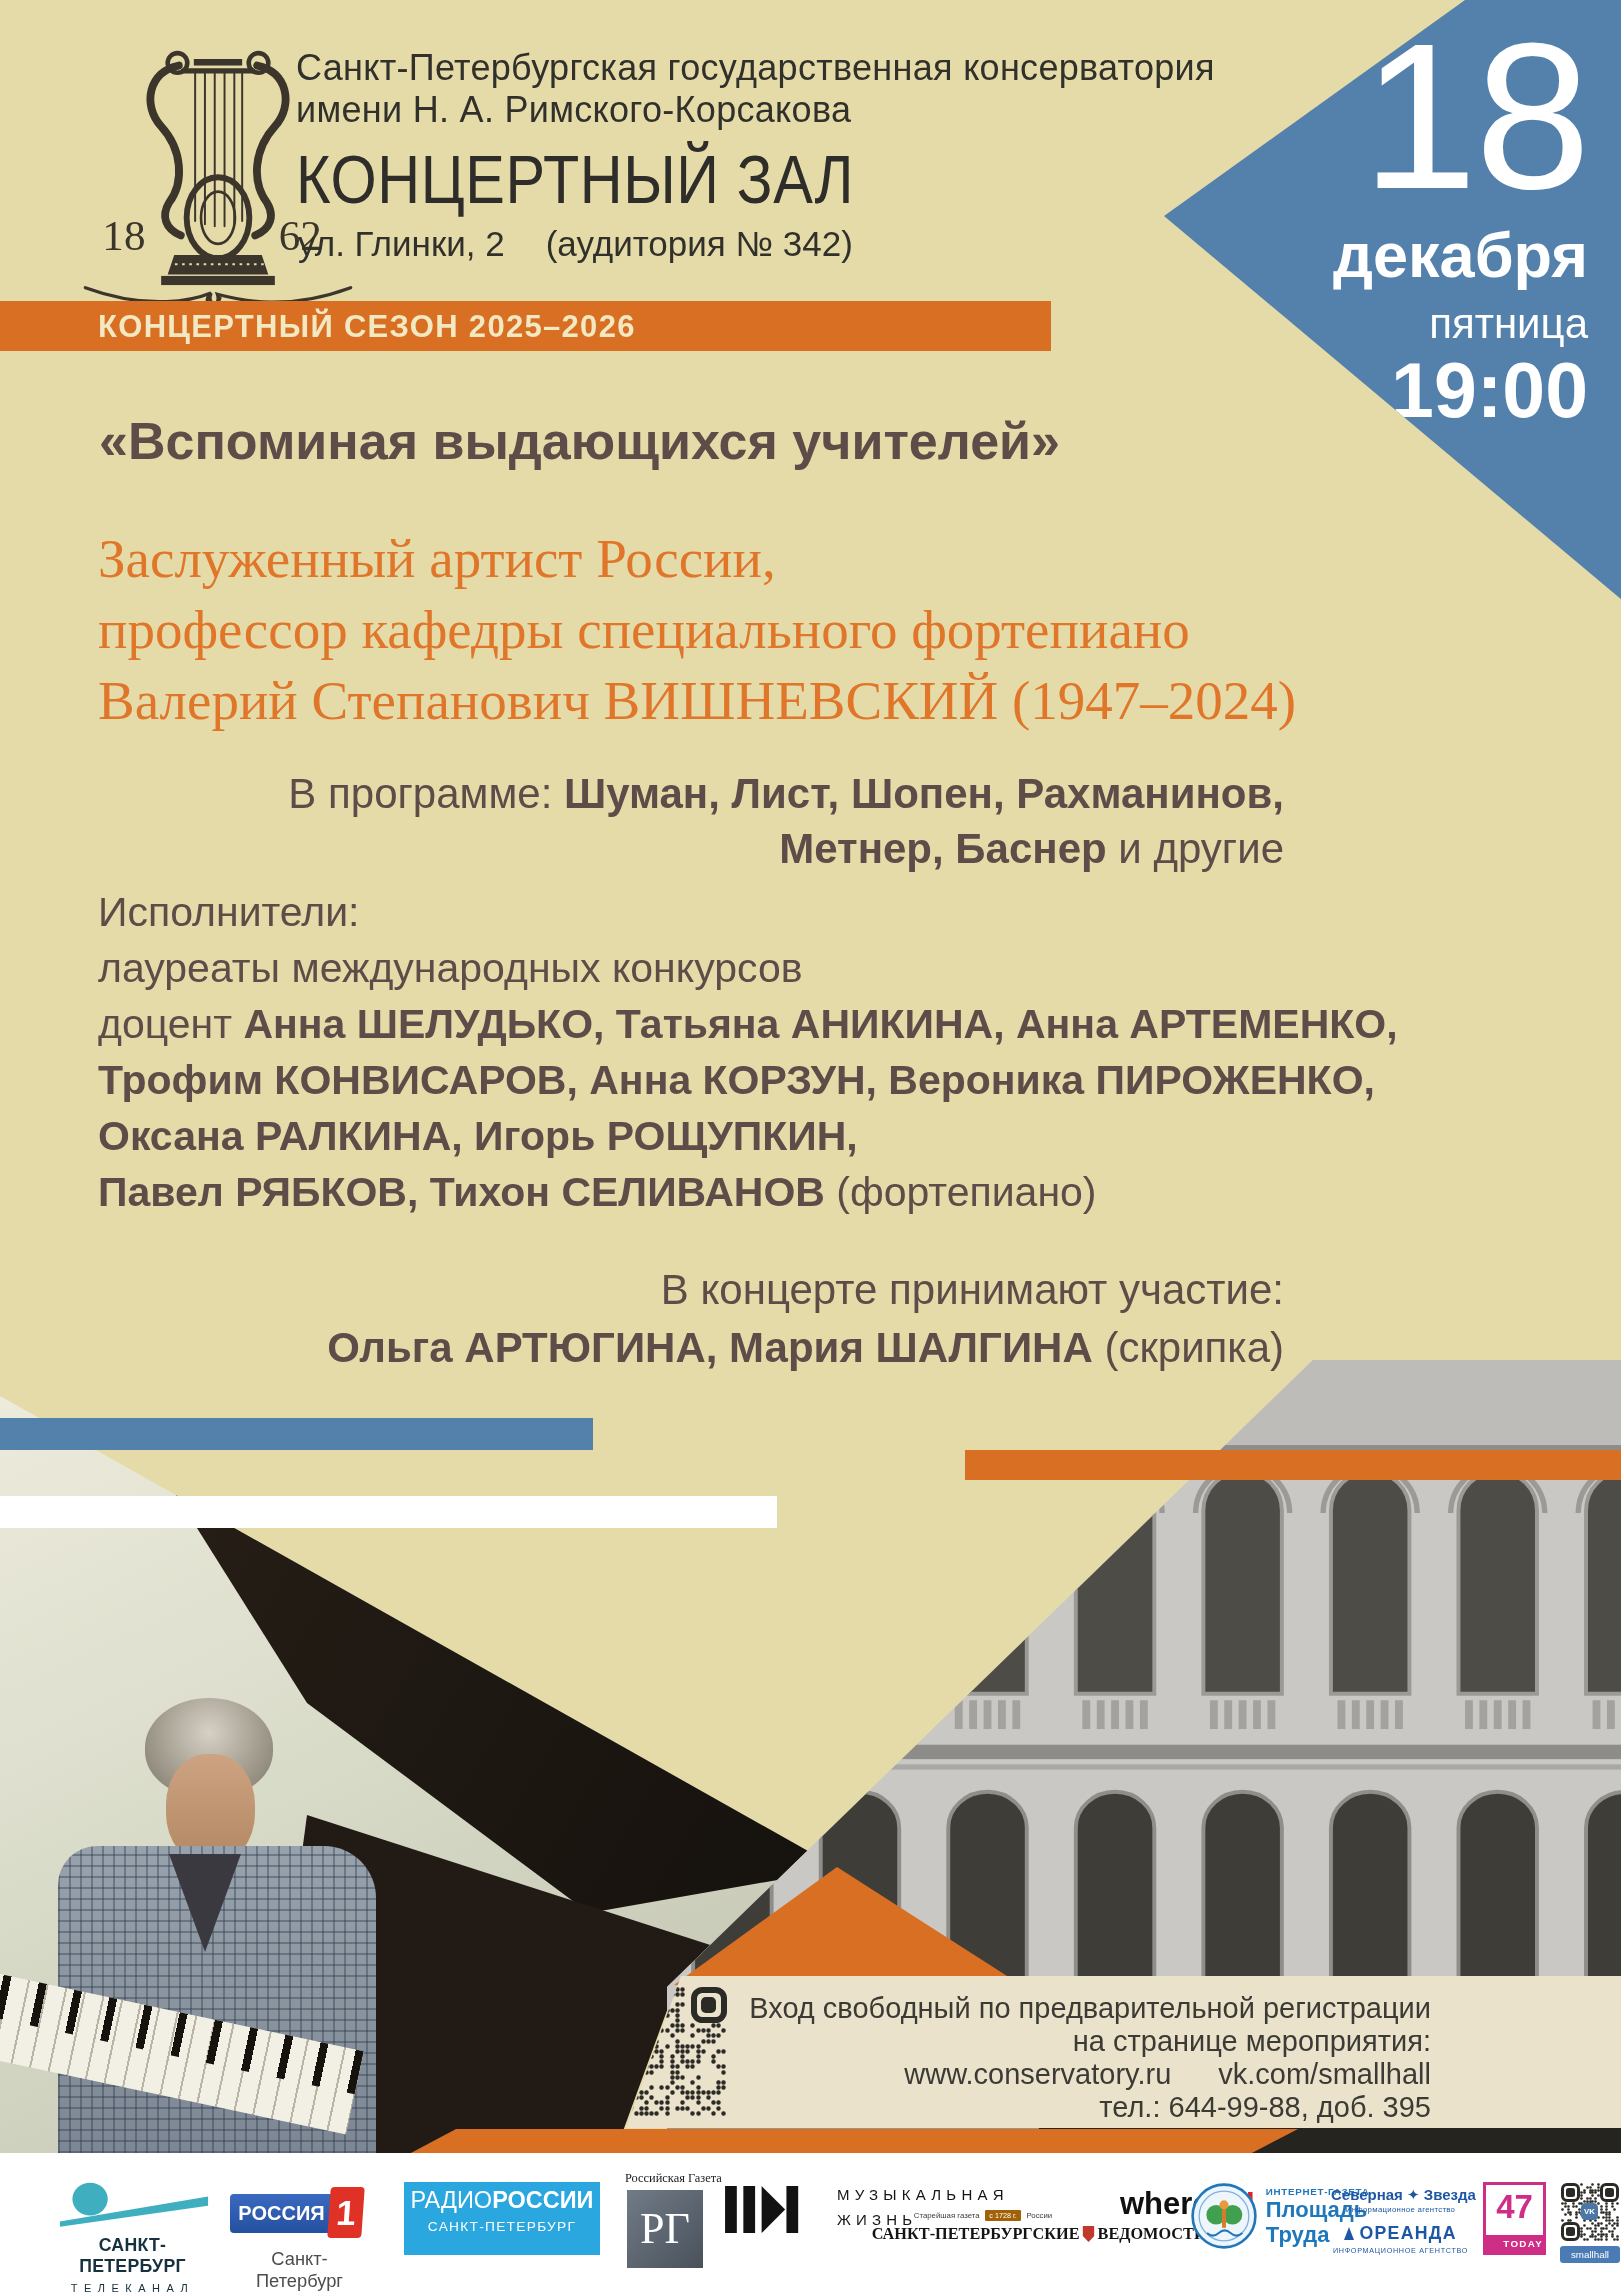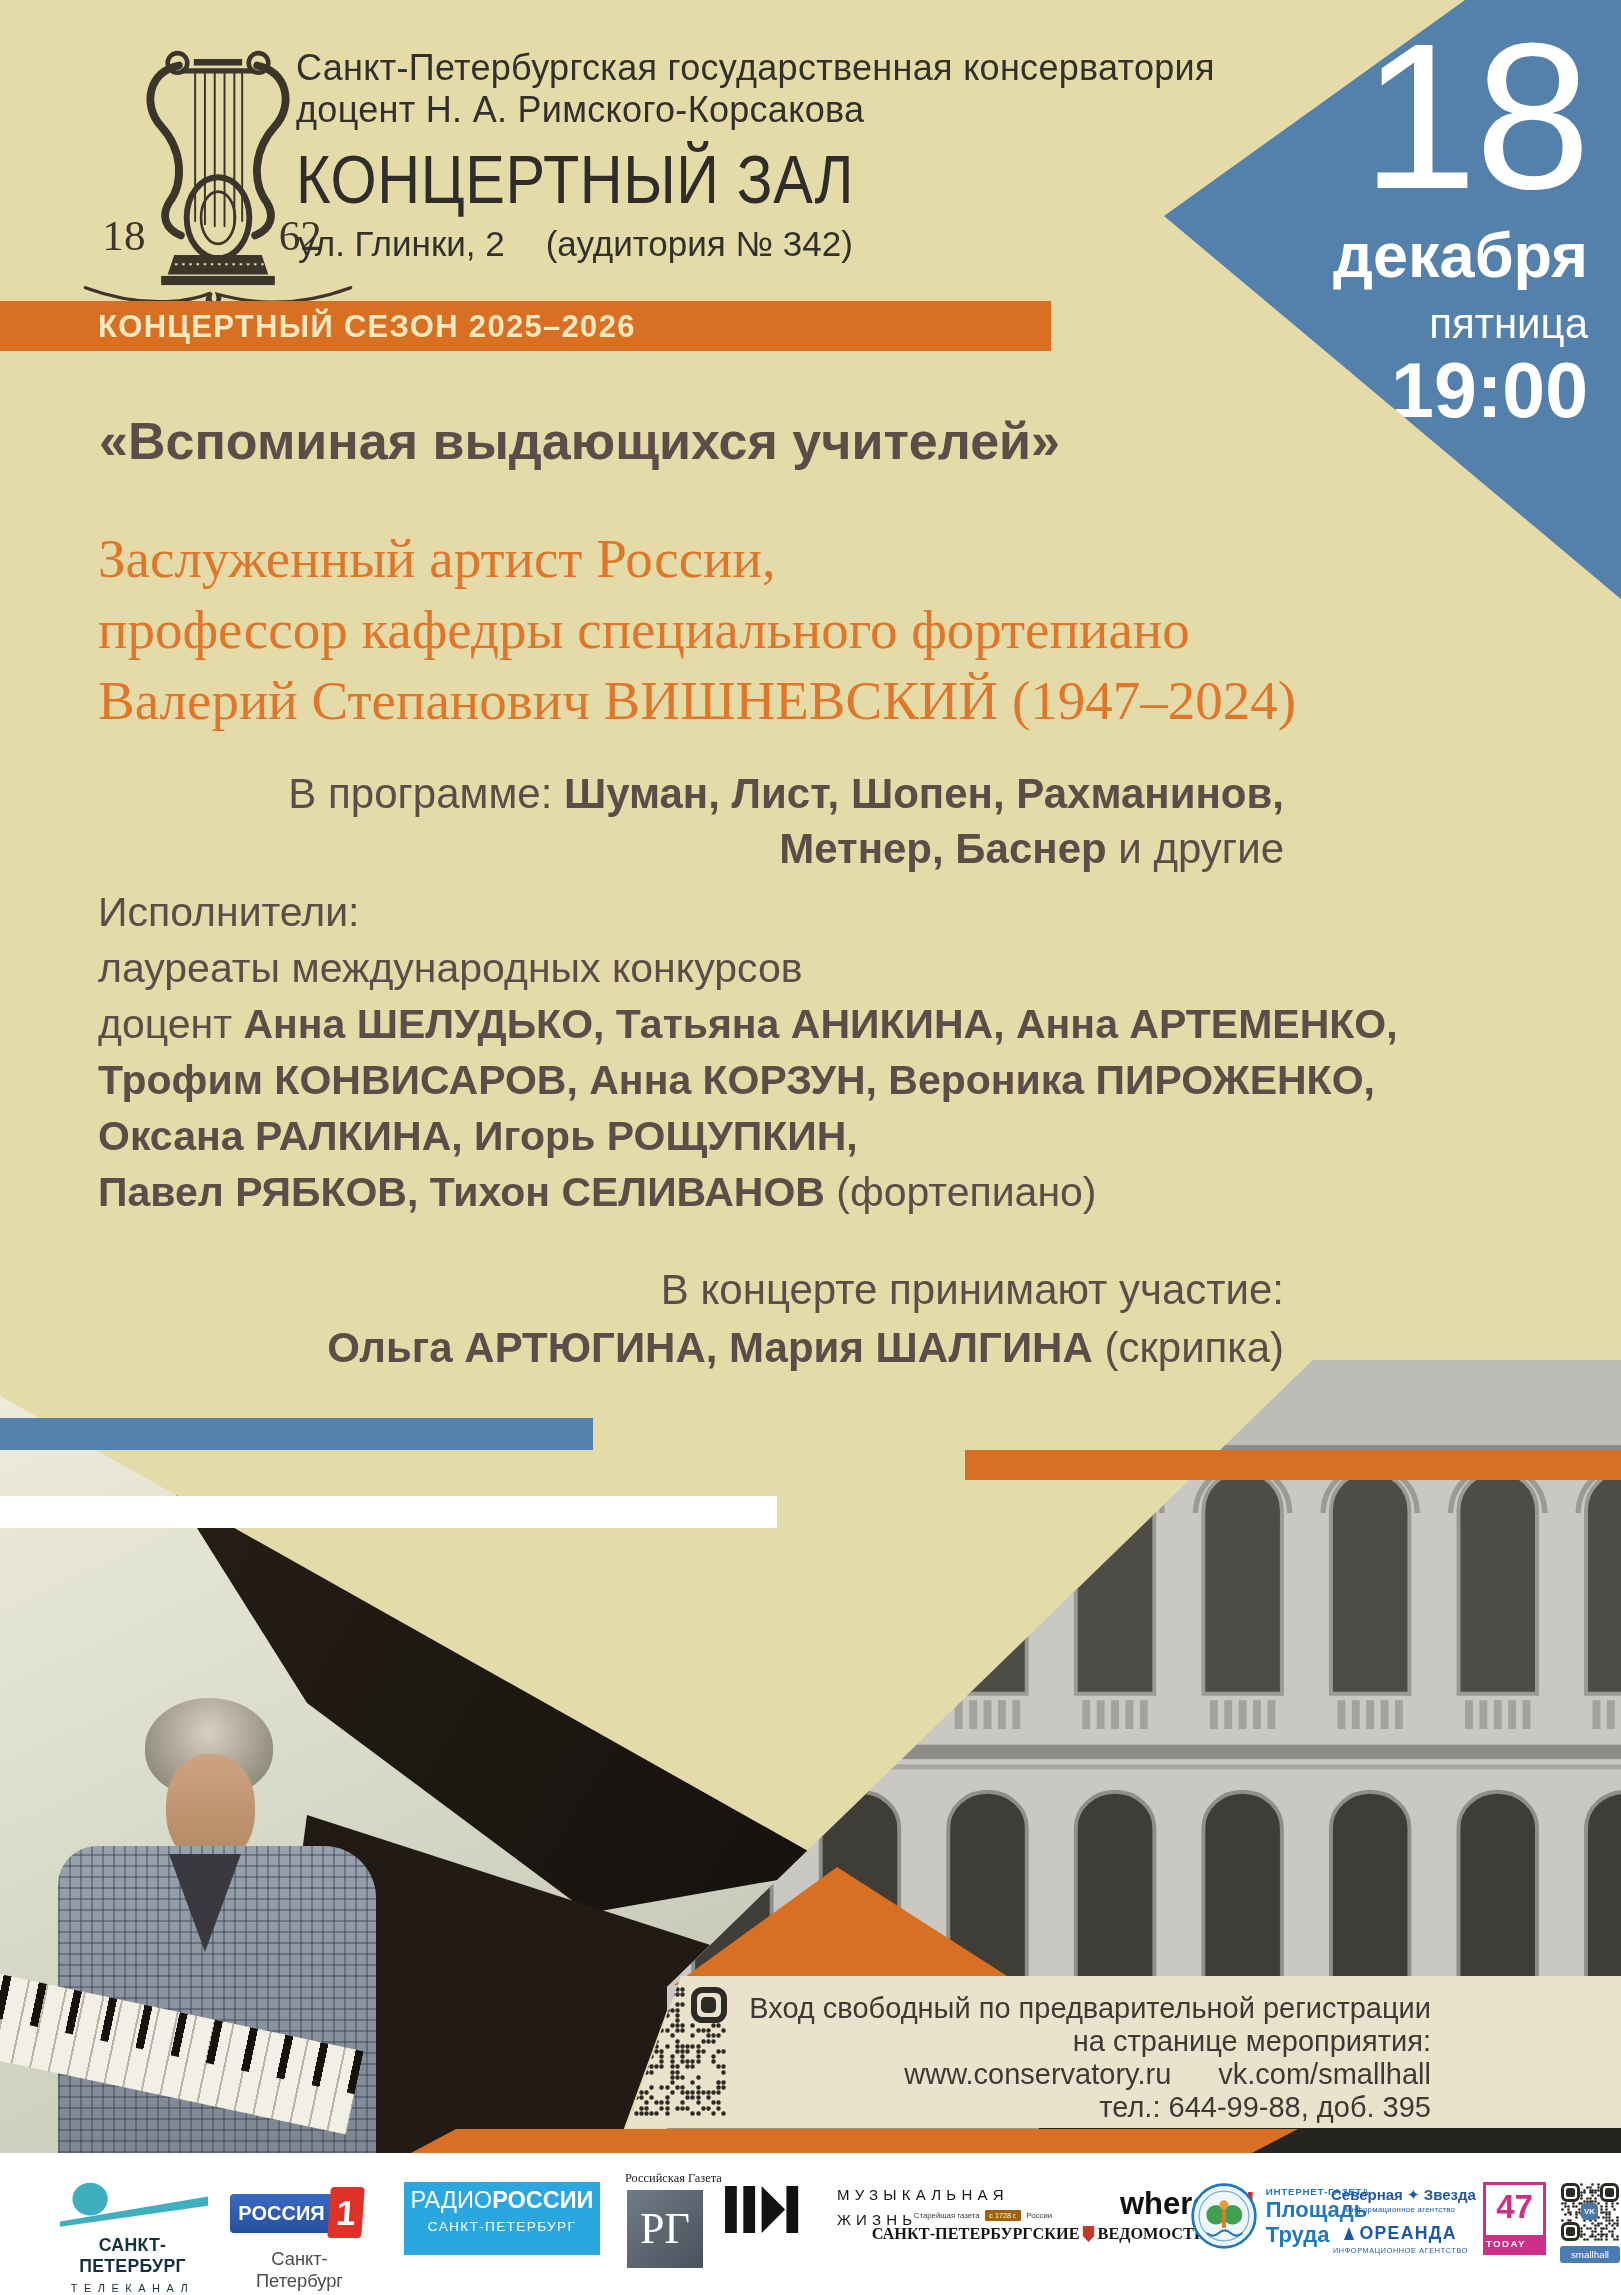--- a/index.html
+++ b/index.html
@@ -118,21 +118,21 @@
   .sevzv{left:1331px;top:33px;width:139px;text-align:center;color:#1e57a4;}
   .sevzv .t1{font-size:15px;font-weight:bold;white-space:nowrap;}
   .sevzv .t2{font-size:7.8px;margin-top:1.3px;letter-spacing:0.3px;}
   .oreanda{margin-top:9.2px;}
   .oreanda .row{display:flex;align-items:center;justify-content:center;}
   .sail{width:0;height:0;border-left:5.9px solid transparent;border-right:5.9px solid transparent;border-bottom:13px solid #1e57a4;margin-right:5.2px;}
   .oreanda .t1{font-size:17.7px;font-weight:bold;letter-spacing:1.3px;}
   .oreanda .t2{font-size:7.2px;letter-spacing:0.7px;margin-top:1.3px;}
   .today47{left:1483px;top:29px;width:63px;height:73px;border:3.3px solid #cf2e86;box-sizing:border-box;display:flex;flex-direction:column;}
   .today47 .num{flex:1;color:#cf2e86;font-size:33px;font-weight:bold;text-align:center;line-height:43px;}
-  .today47 .word{background:#cf2e86;color:#fff;font-size:9.8px;font-weight:bold;text-align:left;letter-spacing:1.3px;height:17px;line-height:17px;}
+  .today47 .word{background:#cf2e86;color:#fff;font-size:9.8px;font-weight:bold;text-align:right;letter-spacing:1.3px;height:17px;line-height:17px;}
   .smallhall{left:1560px;top:30px;width:60px;text-align:center;}
   .qr-small{position:relative;width:58px;height:58px;margin:0 auto;}
   .vk-badge{position:absolute;left:20px;top:20px;width:17px;height:17px;background:#4a76a8;border-radius:4.6px;color:#fff;font-size:7.8px;font-weight:bold;line-height:17px;text-align:center;z-index:2;}
   .sh-pill{margin:5.2px auto 0;width:60px;height:17px;background:#4b7bb5;border-radius:3.3px;color:#fff;font-size:9.8px;line-height:17px;}
 </style>
 </head>
 <body>
 
 <div class="poster">
 
@@ -156,21 +156,21 @@
     <text x="48" y="345" font-family="Liberation Serif,serif" font-size="66" fill="#3b352c">18</text>
     <text x="318" y="345" font-family="Liberation Serif,serif" font-size="66" fill="#3b352c">62</text>
     <g fill="none" stroke="#3b352c" stroke-width="5" stroke-linecap="round">
       <path d="M22,402 C120,438 190,420 214,410 C195,432 232,436 224,412 C262,422 330,438 428,402"></path>
       <path d="M214,412 c-6,14 10,20 14,6"></path>
     </g>
   </svg>
 
   <div class="abs org">
     <div>Санкт-Петербургская государственная консерватория</div>
-    <div>доцент Н. А. Римского-Корсакова</div>
+    <div>имени Н. А. Римского-Корсакова</div>
   </div>
   <div class="abs hall">КОНЦЕРТНЫЙ ЗАЛ</div>
   <div class="abs addr">
     <span>ул. Глинки, 2</span><span class="gap"></span><span>(аудитория № 342)</span>
   </div>
 
   <div class="abs pentagon">
     <div class="pent-in">
       <div class="d-day">18</div>
       <div class="d-month">декабря</div>

